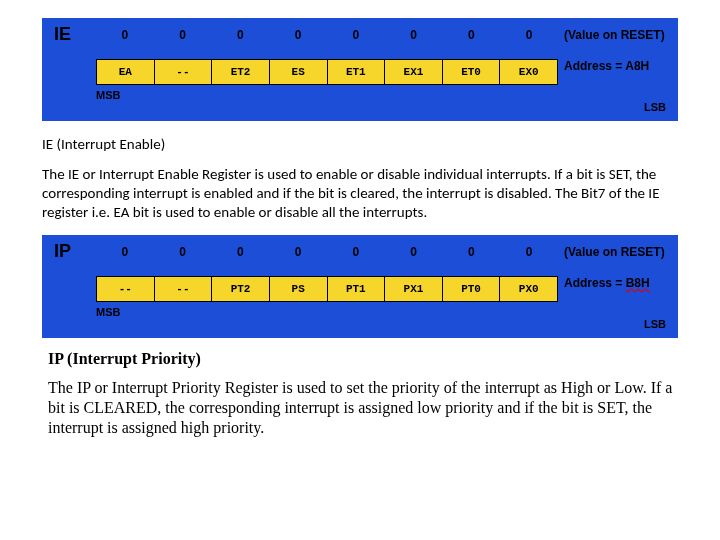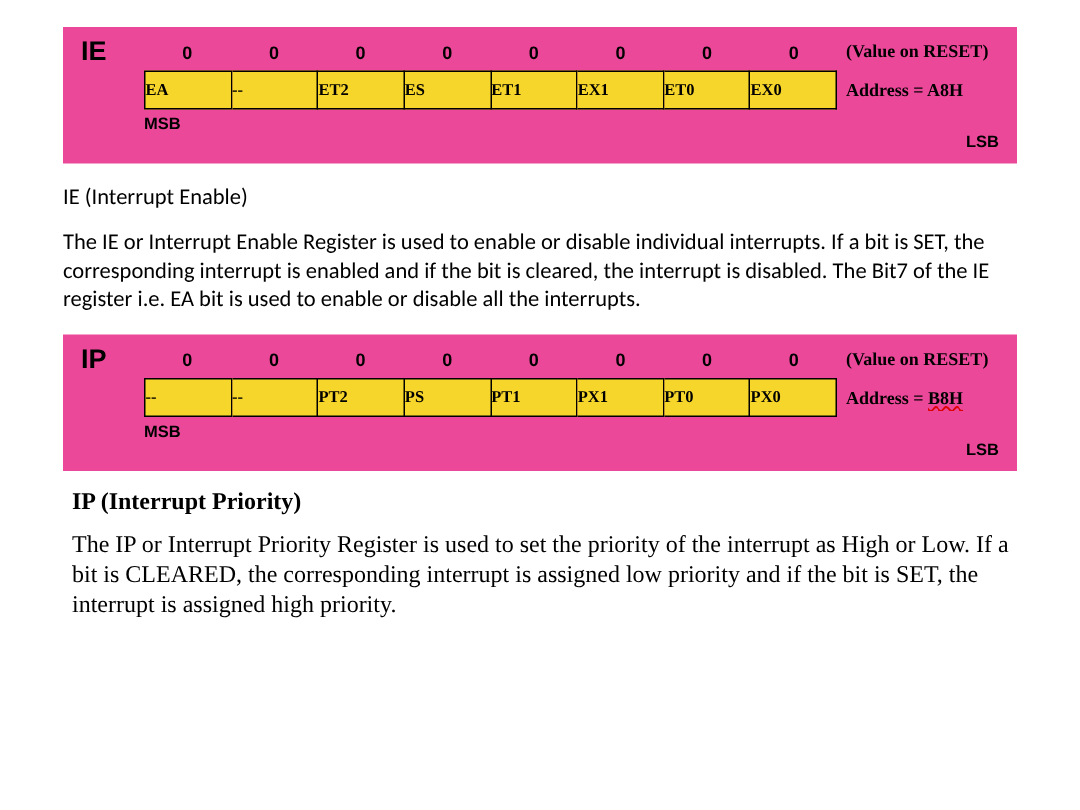--- a/index.html
+++ b/index.html
@@ -10,21 +10,21 @@
     background: #fff;
     font-family: Calibri, Arial, sans-serif;
     font-size: 14px;
     color: #000;
     overflow: hidden;
   }
   .slide {
     padding: 10px 42px 0 42px;
   }
   .reg-fig {
-    background: #ec4899;
+    background: #1d4ed8;
     padding: 6px 12px 8px 12px;
     margin: 8px 0 12px 0;
   }
   .reg-row {
     display: flex;
     align-items: center;
   }
   .reg-label {
     width: 42px;
     font-family: Arial, sans-serif;
@@ -43,40 +43,41 @@
   }
   .reset-vals span {
     flex: 1;
     text-align: center;
     font-family: Arial, sans-serif;
     font-weight: bold;
     font-size: 12px;
   }
   .side-label {
     width: 102px;
-    font-family: Liberation Serif, serif;
+    font-family: Liberation Sans, sans-serif;
     font-weight: bold;
     font-size: 12px;
     padding-left: 6px;
     white-space: nowrap;
   }
   .bit-cells {
     display: flex;
     flex: 1;
   }
   .bit-cells span {
     flex: 1;
     border: 1px solid #000;
     border-left: none;
-    text-align: left;
-    font-family: Liberation Serif, serif;
+    text-align: center;
+    font-family: Liberation Mono, monospace;
     font-weight: bold;
     font-size: 11px;
     padding: 6px 0;
     background: #f7d62b;
+    margin-top: 12px;
   }
   .bit-cells span:first-child {
     border-left: 1px solid #000;
   }
   .endian-row {
     display: flex;
     margin-top: 4px;
     flex-direction: column;
   }
   .msb, .lsb {

